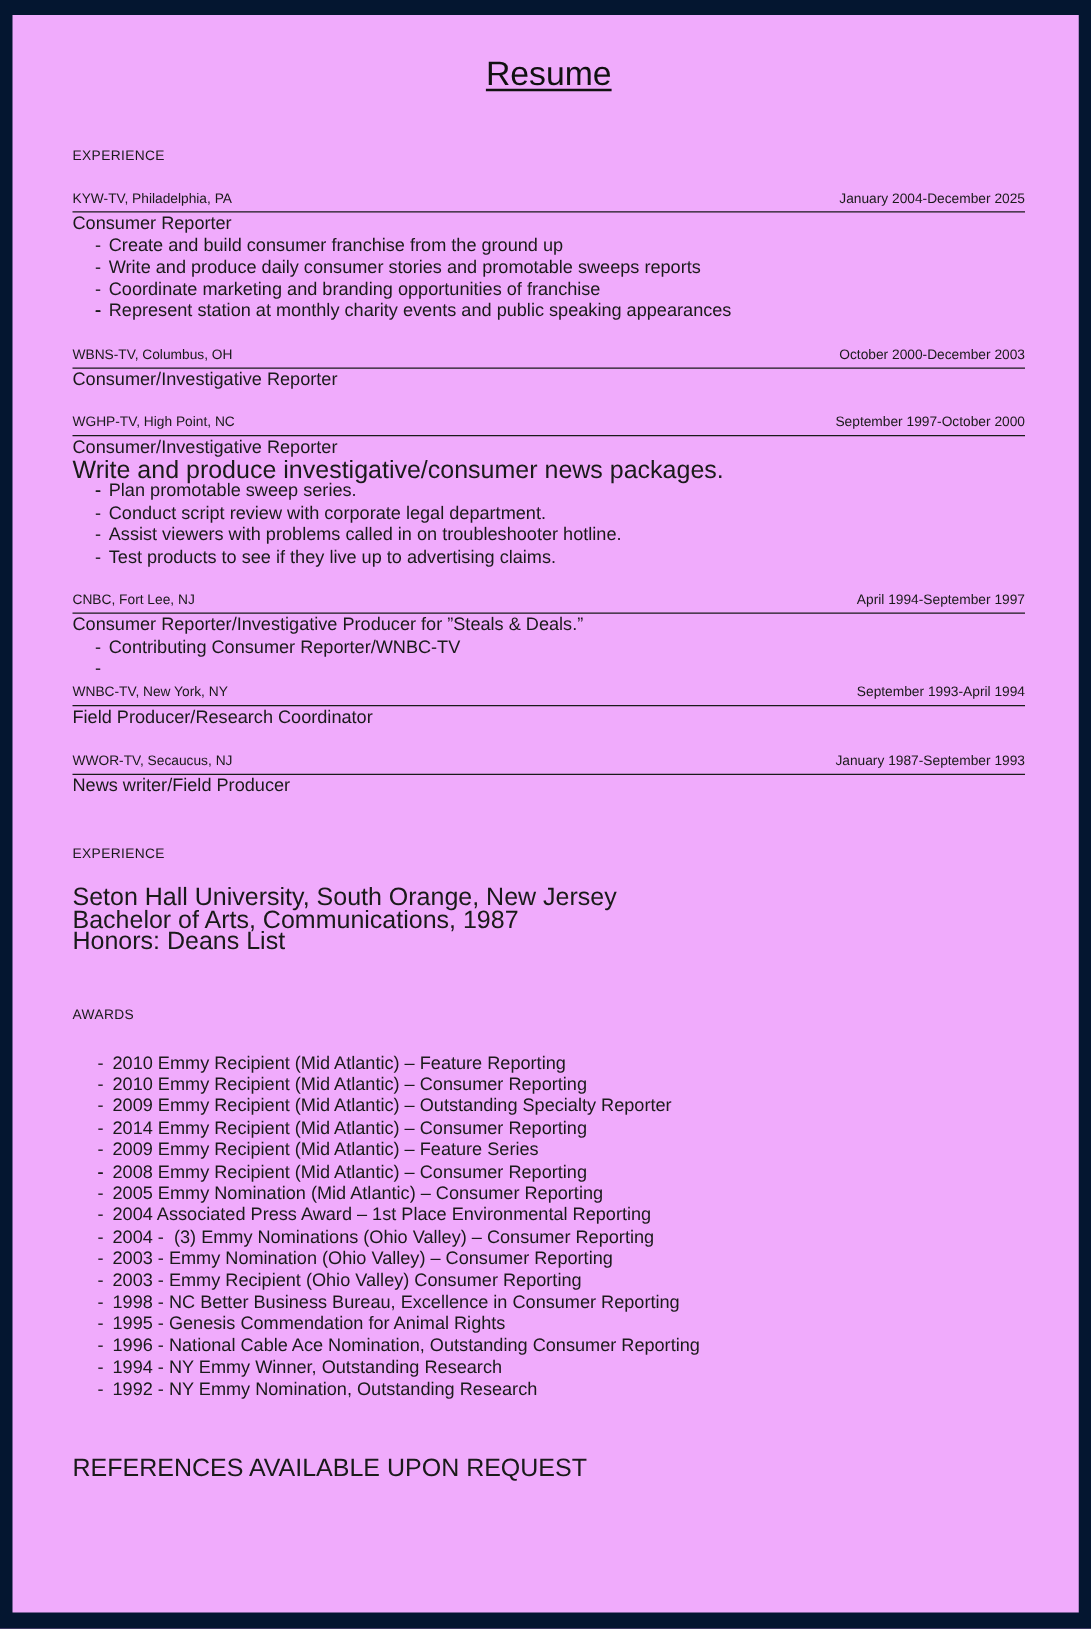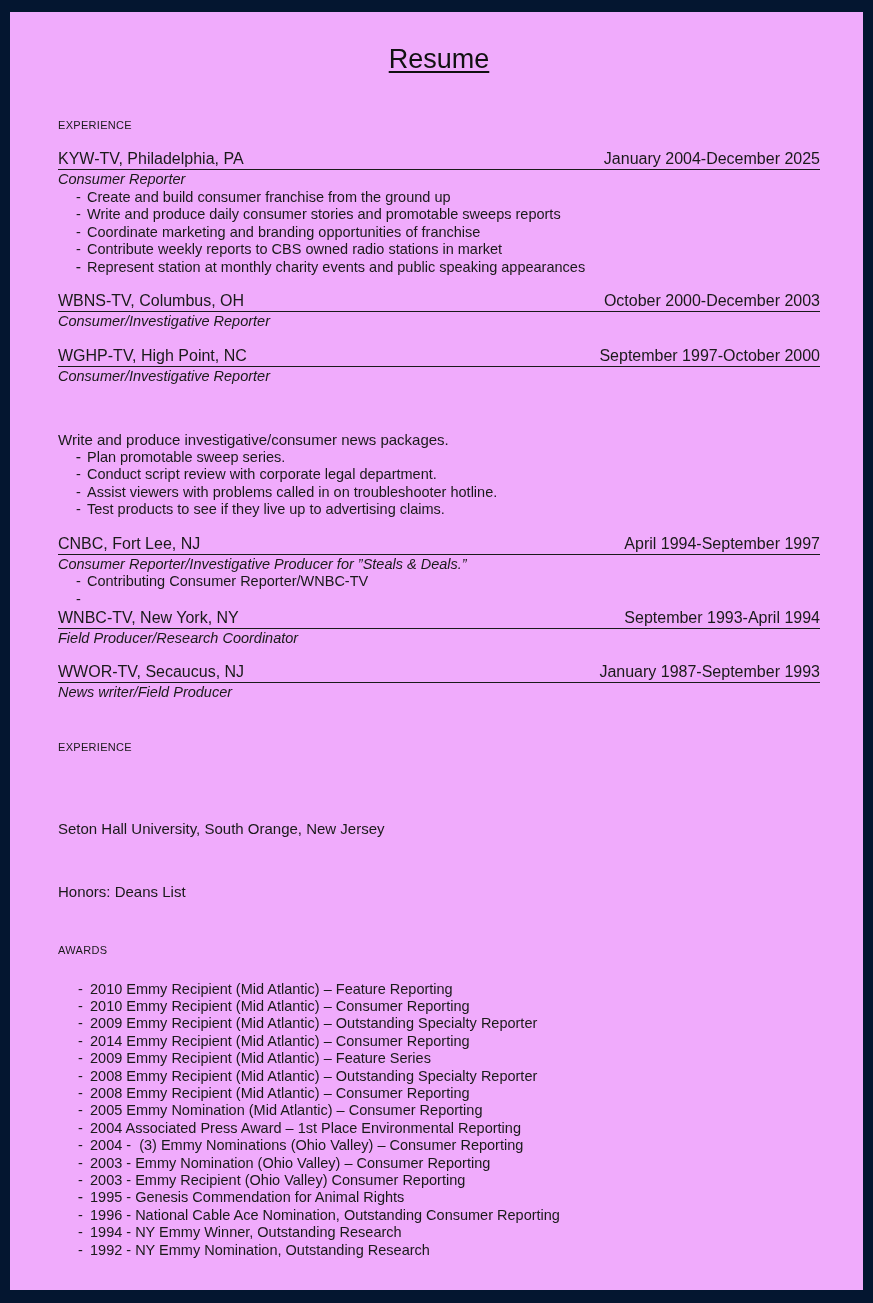--- a/index.html
+++ b/index.html
@@ -42,47 +42,45 @@
     text-decoration: underline;
     text-underline-offset: 3px;
   }
   .section-heading {
     font-size: 11px;
     line-height: 18px;
     color: #1a1a1a;
     letter-spacing: 0.3px;
   }
   .body-line {
-    font-size: 15px;
+    font-size: 20px;
     line-height: 17.5px;
     color: #1a1a1a;
     white-space: pre;
-    margin-top: 46px;
   }
   .job {
     margin-bottom: 0;
   }
   .job-header {
     display: flex;
     justify-content: space-between;
     align-items: baseline;
     border-bottom: 1px solid #1a1a1a;
-    font-size: 16px;
+    font-size: 11px;
     line-height: 18px;
     color: #1a1a1a;
     padding-bottom: 1px;
     width: 100%;
     box-sizing: border-box;
   }
   .job-title-line {
     font-size: 14.5px;
     line-height: 17.5px;
     color: #1a1a1a;
     padding-top: 1px;
-    font-style: italic;
   }
   .bullet-list {
     list-style: none;
     margin: 0;
     padding: 0;
   }
   .bullet-list li {
     font-size: 14.5px;
     line-height: 17.5px;
     color: #1a1a1a;
@@ -135,21 +133,21 @@
     <div class="job">
       <div class="job-header">
         <span>KYW-TV, Philadelphia, PA</span>
         <span>January 2004-December 2025</span>
       </div>
       <div class="job-title-line">Consumer Reporter</div>
       <ul class="bullet-list">
         <li><span class="dash">-</span><span>Create and build consumer franchise from the ground up</span></li>
         <li><span class="dash">-</span><span>Write and produce daily consumer stories and promotable sweeps reports</span></li>
         <li><span class="dash">-</span><span>Coordinate marketing and branding opportunities of franchise</span></li>
-        <li><span class="dash">-</span><span>Contribute weekly reports to CBS owned radio stations in market</span></li>
+        <li><span class="dash">-</span></li>
         <li><span class="dash">-</span></li>
         <li><span class="dash">-</span><span>Represent station at monthly charity events and public speaking appearances</span></li>
       </ul>
     </div>
 
     <div class="gap-16"></div>
 
     <div class="job">
       <div class="job-header">
         <span>WBNS-TV, Columbus, OH</span>
@@ -210,42 +208,43 @@
       <div class="job-title-line">News writer/Field Producer</div>
     </div>
 
     <div class="gap-36"></div>
 
     <div class="section-heading">EXPERIENCE</div>
 
     <div class="gap-18"></div>
 
     <div class="body-line">Seton Hall University, South Orange, New Jersey</div>
+    <div class="body-line">Bachelor of Arts, Communications, 1987</div>
     <div class="body-line">Honors: Deans List</div>
 
     <div class="gap-40"></div>
 
     <div class="section-heading">AWARDS</div>
 
     <div class="gap-22"></div>
 
     <ul class="awards-list">
       <li><span class="dash">-</span><span>2010 Emmy Recipient (Mid Atlantic) – Feature Reporting</span></li>
       <li><span class="dash">-</span><span>2010 Emmy Recipient (Mid Atlantic) – Consumer Reporting</span></li>
       <li><span class="dash">-</span><span>2009 Emmy Recipient (Mid Atlantic) – Outstanding Specialty Reporter</span></li>
       <li><span class="dash">-</span><span>2014 Emmy Recipient (Mid Atlantic) – Consumer Reporting</span></li>
       <li><span class="dash">-</span><span>2009 Emmy Recipient (Mid Atlantic) – Feature Series</span></li>
-      <li><span class="dash">-</span><span>2008 Emmy Recipient (Mid Atlantic) – Outstanding Specialty Reporter</span></li>
+      <li><span class="dash">-</span></li>
       <li><span class="dash">-</span><span>2008 Emmy Recipient (Mid Atlantic) – Consumer Reporting</span></li>
       <li><span class="dash">-</span><span>2005 Emmy Nomination (Mid Atlantic) – Consumer Reporting</span></li>
       <li><span class="dash">-</span><span>2004 Associated Press Award – 1st Place Environmental Reporting</span></li>
       <li><span class="dash">-</span><span>2004 -  (3) Emmy Nominations (Ohio Valley) – Consumer Reporting</span></li>
       <li><span class="dash">-</span><span>2003 - Emmy Nomination (Ohio Valley) – Consumer Reporting</span></li>
       <li><span class="dash">-</span><span>2003 - Emmy Recipient (Ohio Valley) Consumer Reporting</span></li>
-      <li><span class="dash">-</span></li>
+      <li><span class="dash">-</span><span>1998 - NC Better Business Bureau, Excellence in Consumer Reporting</span></li>
       <li><span class="dash">-</span><span>1995 - Genesis Commendation for Animal Rights</span></li>
       <li><span class="dash">-</span><span>1996 - National Cable Ace Nomination, Outstanding Consumer Reporting</span></li>
       <li><span class="dash">-</span><span>1994 - NY Emmy Winner, Outstanding Research</span></li>
       <li><span class="dash">-</span><span>1992 - NY Emmy Nomination, Outstanding Research</span></li>
     </ul>
 
     <div class="gap-46"></div>
 
     <div class="body-line">REFERENCES AVAILABLE UPON REQUEST</div>
 

